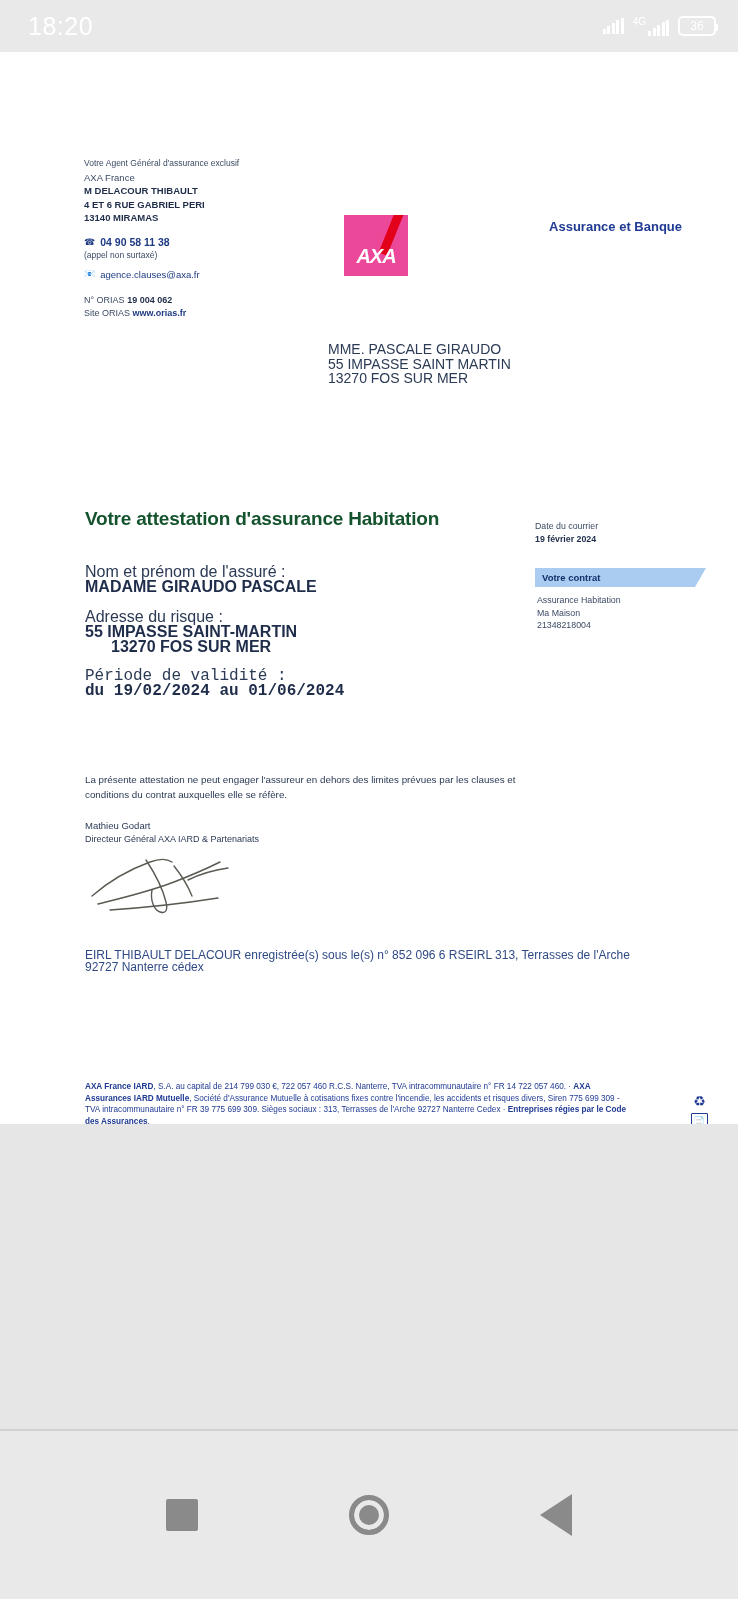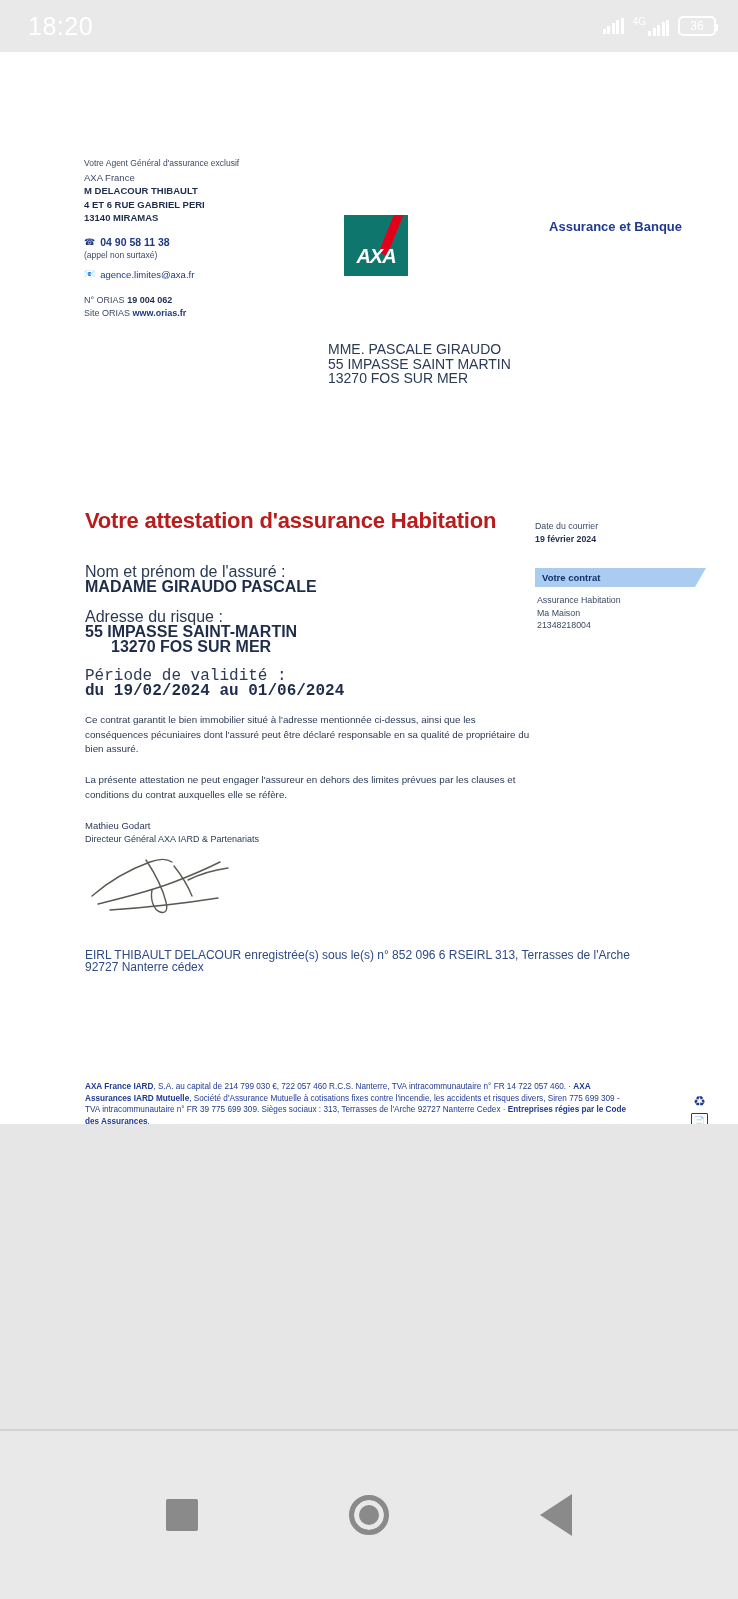--- a/index.html
+++ b/index.html
@@ -110,21 +110,21 @@
   .agent-mail .ic { font-size: 9px; }
   .agent-orias { margin-top: 13px; font-size: 9px; color: #3b4a63; line-height: 13px; }
   .agent-orias b { color: #1f2d4a; }
   .agent-orias a { color: #1d3a82; font-weight: bold; text-decoration: none; }
 
   
   .axa-logo {
     position: absolute;
     left: 344px; top: 163px;
     width: 64px; height: 61px;
-    background: #0f766e;
+    background: #ec4899;
     overflow: hidden;
   }
   .axa-logo .slash {
     position: absolute;
     width: 9px; height: 52px;
     background: #e2001a;
     transform: rotate(22deg);
     right: 11px; top: -11px;
   }
   .axa-logo .word {
@@ -153,23 +153,23 @@
     left: 328px; top: 290px;
     font-size: 14px;
     color: #2b3a55;
     line-height: 14.5px;
   }
 
   
   .main-title {
     position: absolute;
     left: 85px; top: 456px;
-    color: #b91c1c;
+    color: #14532d;
     font-weight: bold;
-    font-size: 22px;
+    font-size: 19px;
     letter-spacing: -0.2px;
   }
 
   .date-block {
     position: absolute;
     left: 535px; top: 468px;
     font-size: 8.8px;
     color: #3b4a63;
     line-height: 13px;
   }
@@ -359,21 +359,21 @@
       <div class="bold">13140 MIRAMAS</div>
 
       <div class="agent-phone">
         <span class="ic">☎</span>
         <span>04 90 58 11 38</span>
       </div>
       <div class="agent-note">(appel non surtaxé)</div>
 
       <div class="agent-mail">
         <span class="ic">📧</span>
-        <span>agence.limites@axa.fr</span>
+        <span>agence.clauses@axa.fr</span>
       </div>
 
       <div class="agent-orias">
         <div>
           <span>N° ORIAS</span>
           <b>19 004 062</b>
         </div>
         <div>
           <span>Site ORIAS</span>
           <a href="#">www.orias.fr</a>
@@ -419,21 +419,20 @@
       <div class="lbl">Adresse du risque :</div>
       <div class="val">55 IMPASSE SAINT-MARTIN</div>
       <div class="val">13270 FOS SUR MER</div>
     </div>
 
     <div class="field f-period">
       <div class="lbl">Période de validité :</div>
       <div class="val">du 19/02/2024 au 01/06/2024</div>
     </div>
 
-    <div class="para p1">Ce contrat garantit le bien immobilier situé à l'adresse mentionnée ci-dessus, ainsi que les conséquences pécuniaires dont l'assuré peut être déclaré responsable en sa qualité de propriétaire du bien assuré.</div>
     <div class="para p2">La présente attestation ne peut engager l'assureur en dehors des limites prévues par les clauses et conditions du contrat auxquelles elle se réfère.</div>
 
     <div class="signer">
       <div>Mathieu Godart</div>
       <div class="role">Directeur Général AXA IARD &amp; Partenariats</div>
     </div>
 
     <svg class="signature" viewBox="0 0 165 72">
       <g fill="none" stroke="#5a5a52" stroke-width="1.4" stroke-linecap="round">
         <path d="M4 44 C20 30 40 18 62 10 C70 7 78 6 84 10"></path>

